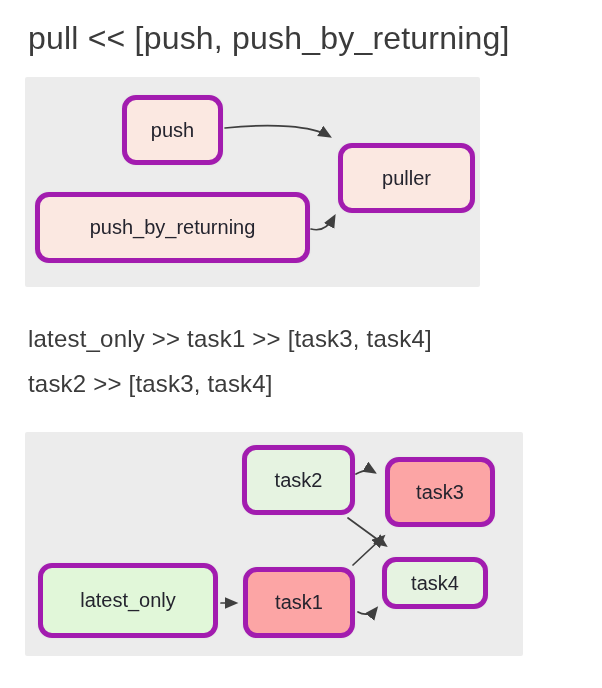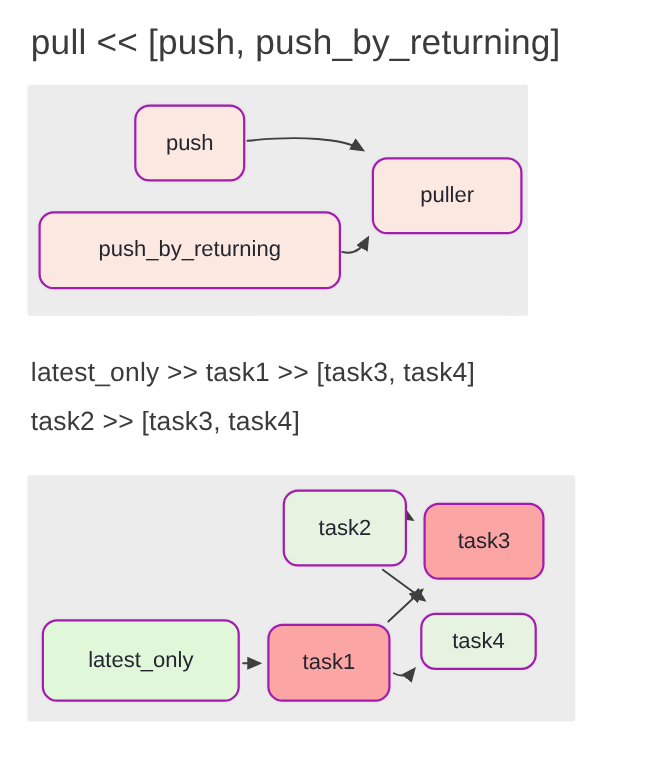--- a/index.html
+++ b/index.html
@@ -7,21 +7,21 @@
        font-family:"Liberation Sans",sans-serif;}
   .page{position:absolute;inset:0;}
   .code-line{position:absolute;left:28px;font-size:32px;color:#3b3b3b;
              letter-spacing:0.2px;white-space:nowrap;}
   .code-block{position:absolute;left:28px;font-size:24px;color:#3b3b3b;
               letter-spacing:0.2px;line-height:45px;white-space:nowrap;}
   .diagram{position:absolute;border-radius:2px;}
   .diagram svg{position:absolute;left:0;top:0;}
   .diagram path.edge{fill:none;stroke:#3f3f3f;stroke-width:1.7;stroke-linecap:round;}
   .node{position:absolute;display:flex;align-items:center;justify-content:center;
-        border:2px solid #a21caf;border-radius:14px;box-sizing:border-box;
+        border:5px solid #a21caf;border-radius:14px;box-sizing:border-box;
         font-size:20px;color:#24242e;box-shadow:0 0 3px rgba(0,0,0,0.05);
         white-space:nowrap;}
 </style>
 </head>
 <body>
 
 <div class="page">
 
   <div class="code-line" style="top:20px;">pull &lt;&lt; [push, push_by_returning]</div>
 
@@ -51,20 +51,20 @@
           <marker id="ah1" orient="auto" markerWidth="9" markerHeight="8" refX="6" refY="3.5">
             <path d="M0,0 L8,3.5 L0,7 z" fill="#3f3f3f"></path>
           </marker>
         </defs>
         <path class="edge" d="M 196 171 L 210 171" stroke="#3f3f3f" marker-end="url(#ah1)"></path>
         <path class="edge" d="M 331 42 C 338 38, 344 37, 349 40" stroke="#3f3f3f" marker-end="url(#ah1)"></path>
         <path class="edge" d="M 323 86 L 360 113" stroke="#3f3f3f" marker-end="url(#ah1)"></path>
         <path class="edge" d="M 328 133 L 358 105" stroke="#3f3f3f" marker-end="url(#ah1)"></path>
         <path class="edge" d="M 333 180 C 340 184, 347 182, 351 177" stroke="#3f3f3f" marker-end="url(#ah1)"></path>
       </svg>
-      <div class="node" style="left: 217px; top: 13px; width: 113px; height: 70px; background: rgb(230, 243, 225); color: rgb(36, 36, 46); margin-left: 15px;">task2</div>
+      <div class="node" style="left: 217px; top: 13px; width: 113px; height: 70px; background: rgb(230, 243, 225); color: rgb(36, 36, 46);">task2</div>
       <div class="node" style="left: 360px; top: 25px; width: 110px; height: 70px; background: #fca5a5; color: rgb(36, 36, 46);">task3</div>
       <div class="node" style="left: 13px; top: 131px; width: 180px; height: 75px; background: rgb(225, 247, 217); color: rgb(36, 36, 46); text-align: center;">latest_only</div>
       <div class="node" style="left: 218px; top: 135px; width: 112px; height: 71px; background: #fca5a5; color: rgb(36, 36, 46);">task1</div>
       <div class="node" style="left: 357px; top: 125px; width: 106px; height: 52px; background: rgb(230, 243, 225); color: rgb(36, 36, 46);">task4</div>
     </div>
 
 </div>
 
 </body></html>

